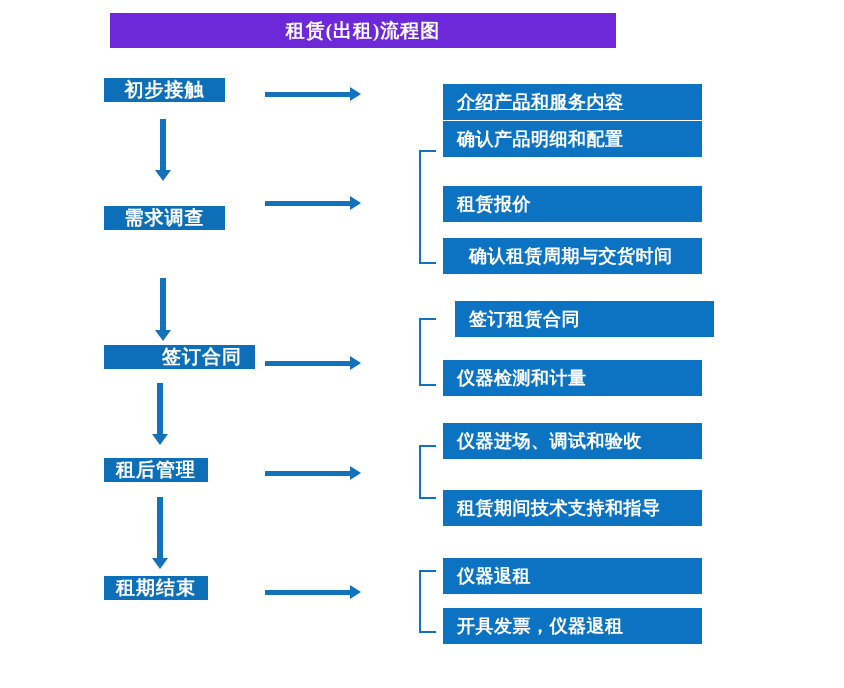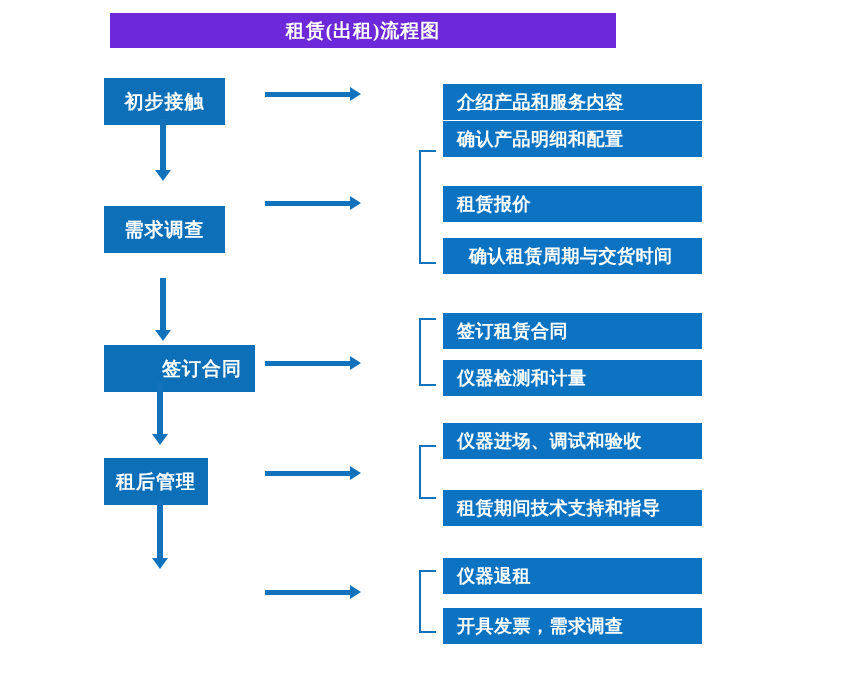--- a/index.html
+++ b/index.html
@@ -42,21 +42,21 @@
   .stage-box {
     position: absolute;
     background: #0C6FB8;
     color: #ffffff;
     font-size: 19px;
     font-weight: bold;
     display: flex;
     align-items: center;
     justify-content: center;
     letter-spacing: 1px;
-    height: 47px;
+    height: 24px;
   }
 
   
   .detail-box {
     position: absolute;
     left: 443px;
     width: 259px;
     height: 36px;
     background: #0C73C2;
     color: #ffffff;
@@ -164,21 +164,21 @@
 
   <div class="stage-box" style="left:104px; top:345px; width:106px;padding-left:45px;">签订合同</div>
 
   <div class="h-arrow" style="left:265px; top:356px; width:96px;">
     <div class="shaft" style="width:85px;"></div>
     <div class="head" style="left:85px;"></div>
   </div>
 
   <div class="bracket" style="left:419px; top:318px; height:68px;"></div>
 
-  <div class="detail-box" style="top:313px;">签订租赁合同</div>
+  <div class="detail-box" style="top:301px;margin-left:12px;">签订租赁合同</div>
   <div class="detail-box" style="top:360px;">仪器检测和计量</div>
 
   <div class="v-arrow" style="left:152px; top:383px; height:62px;">
     <div class="shaft" style="height:51px;"></div>
     <div class="head" style="top:51px;"></div>
   </div>
 
   <div class="stage-box" style="left:104px; top:458px; width:104px;">租后管理</div>
 
   <div class="h-arrow" style="left:265px; top:466px; width:96px;">
@@ -189,24 +189,25 @@
   <div class="bracket" style="left:419px; top:445px; height:54px;"></div>
 
   <div class="detail-box" style="top:423px;">仪器进场、调试和验收</div>
   <div class="detail-box" style="top:490px;">租赁期间技术支持和指导</div>
 
   <div class="v-arrow" style="left:152px; top:497px; height:72px;">
     <div class="shaft" style="height:61px;"></div>
     <div class="head" style="top:61px;"></div>
   </div>
 
+  <div class="stage-box" style="left:104px; top:576px; width:104px;">租期结束</div>
 
   <div class="h-arrow" style="left:265px; top:585px; width:96px;">
     <div class="shaft" style="width:85px;"></div>
     <div class="head" style="left:85px;"></div>
   </div>
 
   <div class="bracket" style="left:419px; top:570px; height:63px;"></div>
 
   <div class="detail-box" style="top:558px;">仪器退租</div>
-  <div class="detail-box" style="top:608px;">开具发票，需求调查</div>
+  <div class="detail-box" style="top:608px;">开具发票，仪器退租</div>
 
 </div>
 
 </body></html>

